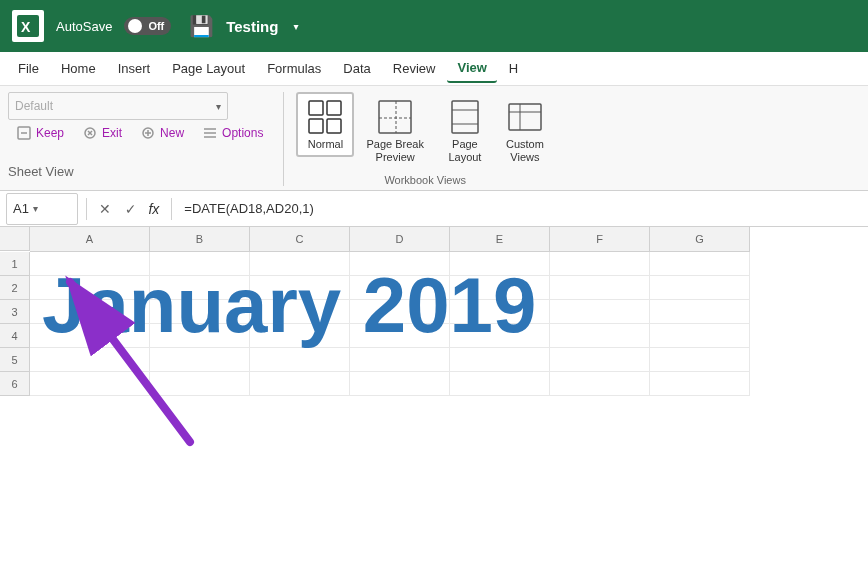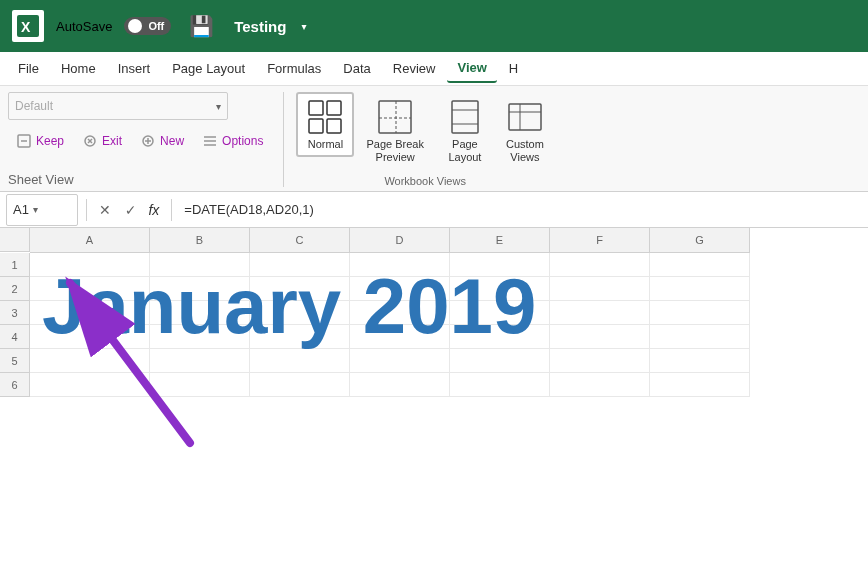--- a/index.html
+++ b/index.html
@@ -14,30 +14,30 @@
       padding: 0 12px;
       gap: 12px;
     }
     .excel-icon {
       width: 32px; height: 32px;
       background: #fff;
       display: flex; align-items: center; justify-content: center;
       border-radius: 2px;
     }
     .excel-icon svg { width: 22px; height: 22px; }
-    .autosave-label { color: #000000; font-size: 13px; }
+    .autosave-label { color: #ffffff; font-size: 13px; }
     .autosave-toggle {
       display: flex; align-items: center;
       background: #555; border-radius: 12px;
       padding: 2px 4px; gap: 3px;
     }
     .toggle-circle { width: 14px; height: 14px; background: #fff; border-radius: 50%; }
     .toggle-off { color: #fff; font-size: 11px; font-weight: 600; padding: 0 3px; }
     .save-icon { color: #fff; font-size: 20px; margin-left: 6px; }
-    .file-name { color: #fff; font-size: 15px; font-weight: 600; margin-left: 8px; }
+    .file-name { color: #fff; font-size: 15px; font-weight: 600; }
     .dropdown-arrow { color: #fff; font-size: 10px; margin-left: 3px; }
 
     
     .menu-bar {
       background: #fff;
       height: 34px;
       display: flex;
       align-items: center;
       padding: 16px 8px;
       border-bottom: 1px solid #e0e0e0;
@@ -216,21 +216,21 @@
     .data-cell.col-c { width: 100px; }
     .data-cell.col-d { width: 100px; }
     .data-cell.col-e { width: 100px; }
     .data-cell.col-f { width: 100px; }
     .data-cell.col-g { width: 100px; }
 
     
     .sv-wrapper {
       display: flex;
       flex-direction: column;
-      gap: 10px;
+      gap: 2px;
     }
     .sv-row {
       display: flex;
       align-items: center;
       gap: 2px;
     }
   </style>
 </head>
 <body>
 

